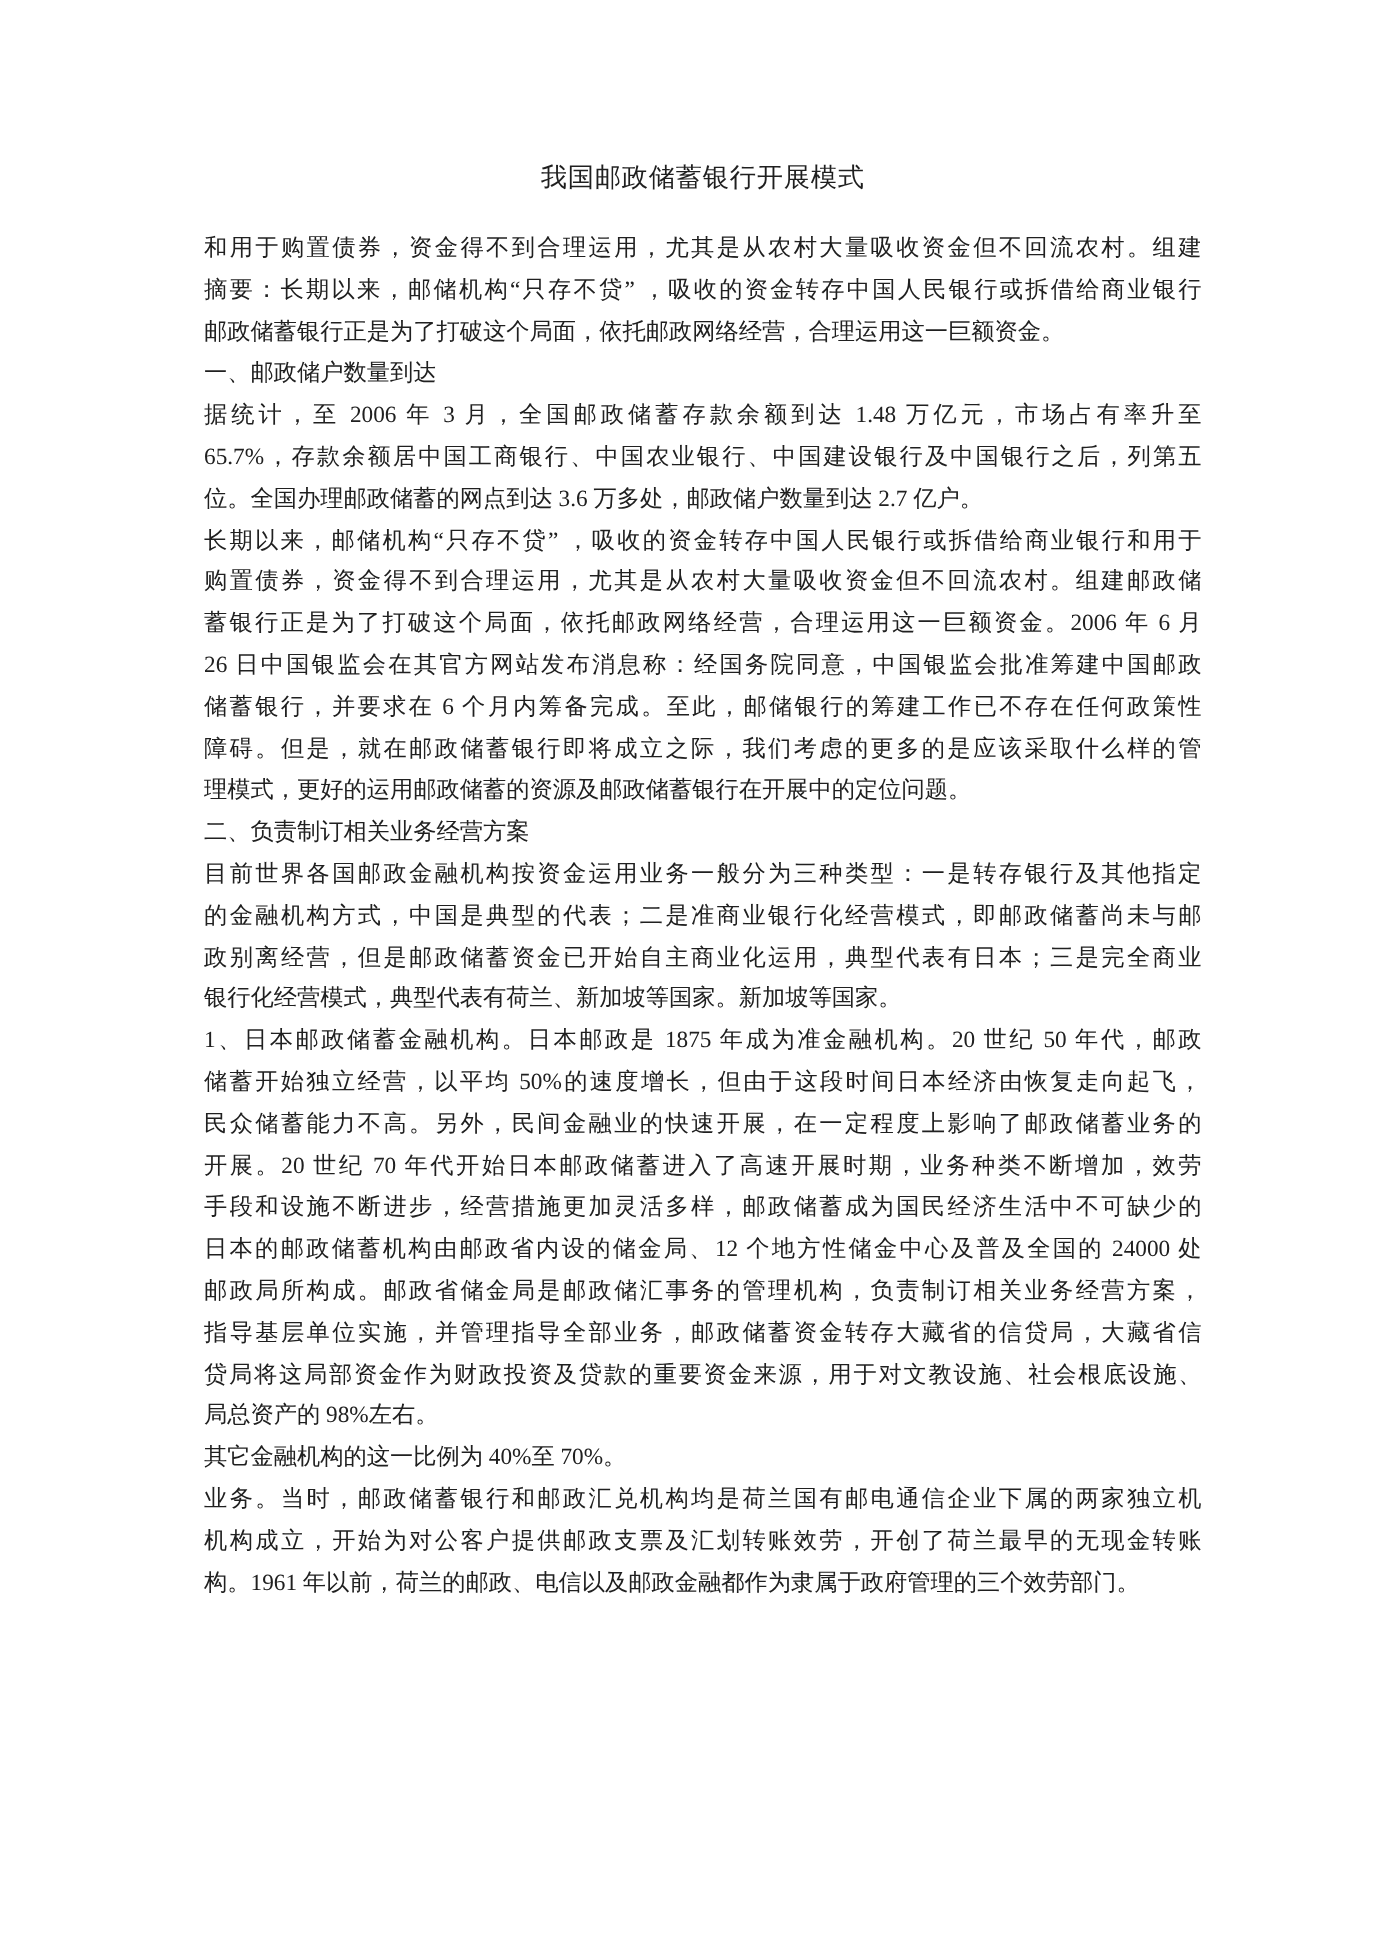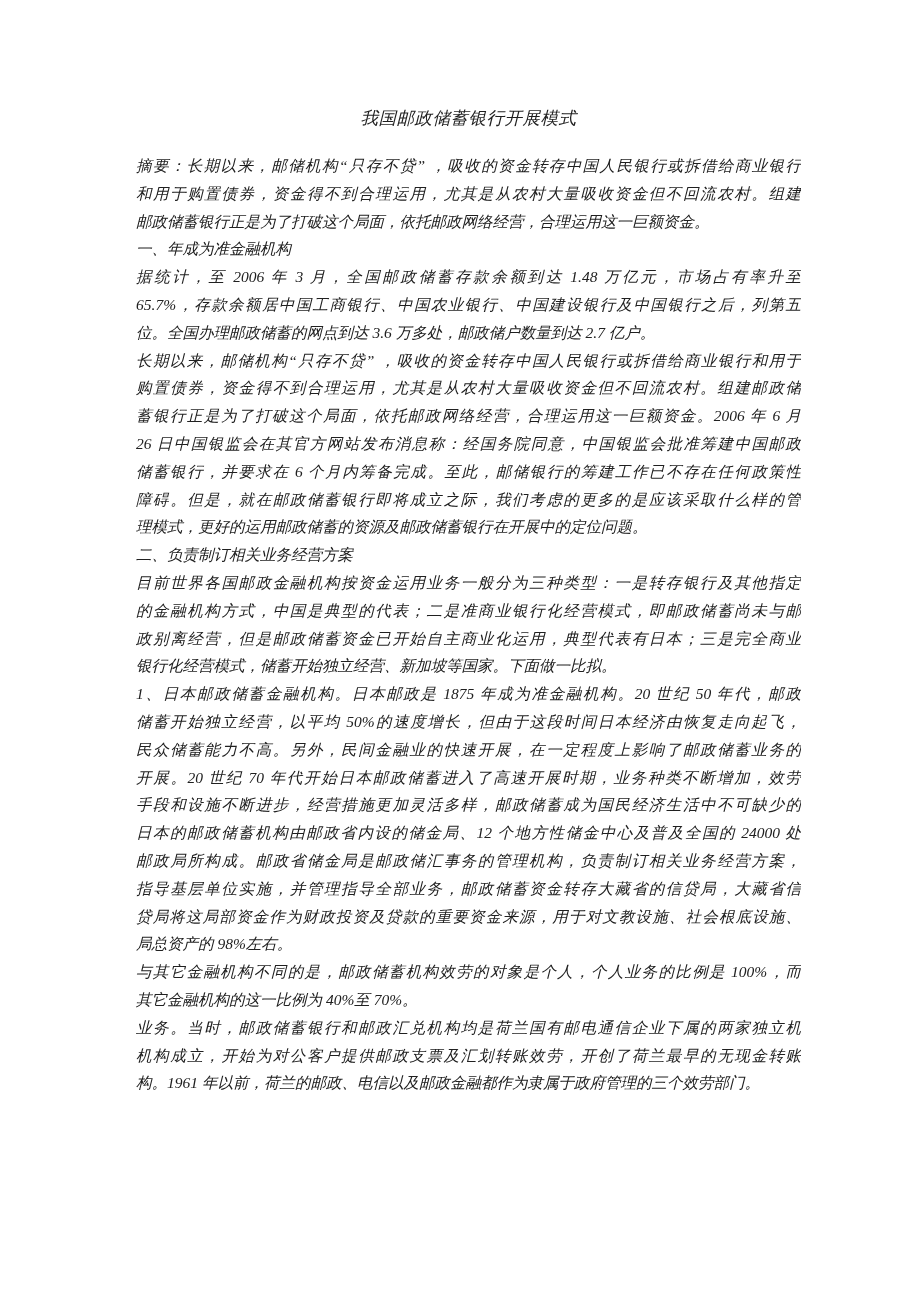--- a/index.html
+++ b/index.html
@@ -13,21 +13,20 @@
     height: 1302px;
     background: #ffffff;
     overflow: hidden;
     font-family: "Liberation Serif", "DejaVu Serif", serif;
   }
   .content {
     position: absolute;
     left: 136px;
     top: 104px;
     width: 665px;
-    font-style: italic;
   }
   .title {
     margin: 0 0 20px 0;
     font-size: 17.5px;
     font-weight: normal;
     line-height: 28px;
     text-align: center;
     color: #1f1f1f;
     letter-spacing: 0.5px;
   }
@@ -51,49 +50,48 @@
     text-align-last: left;
   }
 </style>
 </head>
 <body>
 
 <div class="page">
   <div class="content">
     <h1 class="title">我国邮政储蓄银行开展模式</h1>
     <div class="doc-body" id="doc-body">
+        <div class="line">和用于购置债券，资金得不到合理运用，尤其是从农村大量吸收资金但不回流农村。组建</div>
         <div class="line">摘要：长期以来，邮储机构“只存不贷” ，吸收的资金转存中国人民银行或拆借给商业银行</div>
-        <div class="line">和用于购置债券，资金得不到合理运用，尤其是从农村大量吸收资金但不回流农村。组建</div>
         <div class="line end">邮政储蓄银行正是为了打破这个局面，依托邮政网络经营，合理运用这一巨额资金。</div>
-        <div class="line heading">一、年成为准金融机构</div>
+        <div class="line heading">一、邮政储户数量到达</div>
         <div class="line">据统计，至 2006 年 3 月，全国邮政储蓄存款余额到达 1.48 万亿元，市场占有率升至</div>
         <div class="line">65.7%，存款余额居中国工商银行、中国农业银行、中国建设银行及中国银行之后，列第五</div>
         <div class="line end">位。全国办理邮政储蓄的网点到达 3.6 万多处，邮政储户数量到达 2.7 亿户。</div>
         <div class="line">长期以来，邮储机构“只存不贷” ，吸收的资金转存中国人民银行或拆借给商业银行和用于</div>
         <div class="line">购置债券，资金得不到合理运用，尤其是从农村大量吸收资金但不回流农村。组建邮政储</div>
         <div class="line">蓄银行正是为了打破这个局面，依托邮政网络经营，合理运用这一巨额资金。2006 年 6 月</div>
         <div class="line">26 日中国银监会在其官方网站发布消息称：经国务院同意，中国银监会批准筹建中国邮政</div>
         <div class="line">储蓄银行，并要求在 6 个月内筹备完成。至此，邮储银行的筹建工作已不存在任何政策性</div>
         <div class="line">障碍。但是，就在邮政储蓄银行即将成立之际，我们考虑的更多的是应该采取什么样的管</div>
         <div class="line end">理模式，更好的运用邮政储蓄的资源及邮政储蓄银行在开展中的定位问题。</div>
         <div class="line heading">二、负责制订相关业务经营方案</div>
         <div class="line">目前世界各国邮政金融机构按资金运用业务一般分为三种类型：一是转存银行及其他指定</div>
         <div class="line">的金融机构方式，中国是典型的代表；二是准商业银行化经营模式，即邮政储蓄尚未与邮</div>
         <div class="line">政别离经营，但是邮政储蓄资金已开始自主商业化运用，典型代表有日本；三是完全商业</div>
-        <div class="line end">银行化经营模式，储蓄开始独立经营、新加坡等国家。下面做一比拟。</div>
+        <div class="line end">银行化经营模式，典型代表有荷兰、新加坡等国家。新加坡等国家。</div>
         <div class="line">1、日本邮政储蓄金融机构。日本邮政是 1875 年成为准金融机构。20 世纪 50 年代，邮政</div>
         <div class="line">储蓄开始独立经营，以平均 50%的速度增长，但由于这段时间日本经济由恢复走向起飞，</div>
         <div class="line">民众储蓄能力不高。另外，民间金融业的快速开展，在一定程度上影响了邮政储蓄业务的</div>
         <div class="line">开展。20 世纪 70 年代开始日本邮政储蓄进入了高速开展时期，业务种类不断增加，效劳</div>
         <div class="line">手段和设施不断进步，经营措施更加灵活多样，邮政储蓄成为国民经济生活中不可缺少的</div>
         <div class="line">日本的邮政储蓄机构由邮政省内设的储金局、12 个地方性储金中心及普及全国的 24000 处</div>
         <div class="line">邮政局所构成。邮政省储金局是邮政储汇事务的管理机构，负责制订相关业务经营方案，</div>
         <div class="line">指导基层单位实施，并管理指导全部业务，邮政储蓄资金转存大藏省的信贷局，大藏省信</div>
         <div class="line">贷局将这局部资金作为财政投资及贷款的重要资金来源，用于对文教设施、社会根底设施、</div>
         <div class="line end">局总资产的 98%左右。</div>
-        <div class="line">与其它金融机构不同的是，邮政储蓄机构效劳的对象是个人，个人业务的比例是 100%，而</div>
         <div class="line end">其它金融机构的这一比例为 40%至 70%。</div>
         <div class="line">业务。当时，邮政储蓄银行和邮政汇兑机构均是荷兰国有邮电通信企业下属的两家独立机</div>
         <div class="line">机构成立，开始为对公客户提供邮政支票及汇划转账效劳，开创了荷兰最早的无现金转账</div>
         <div class="line end">构。1961 年以前，荷兰的邮政、电信以及邮政金融都作为隶属于政府管理的三个效劳部门。</div>
       </div>
   </div>
 </div>
 
 </body></html>

